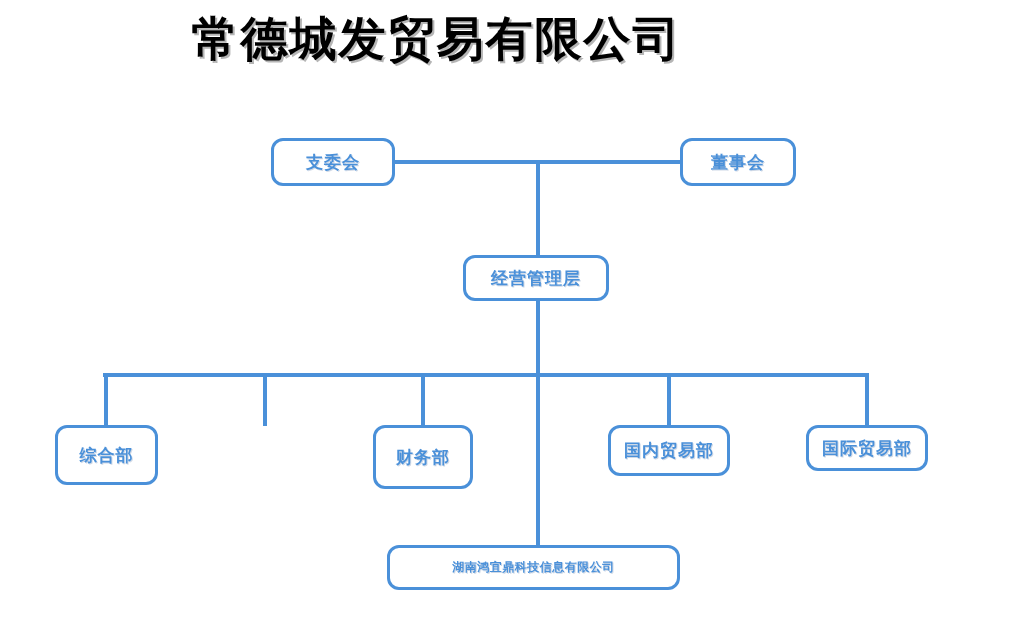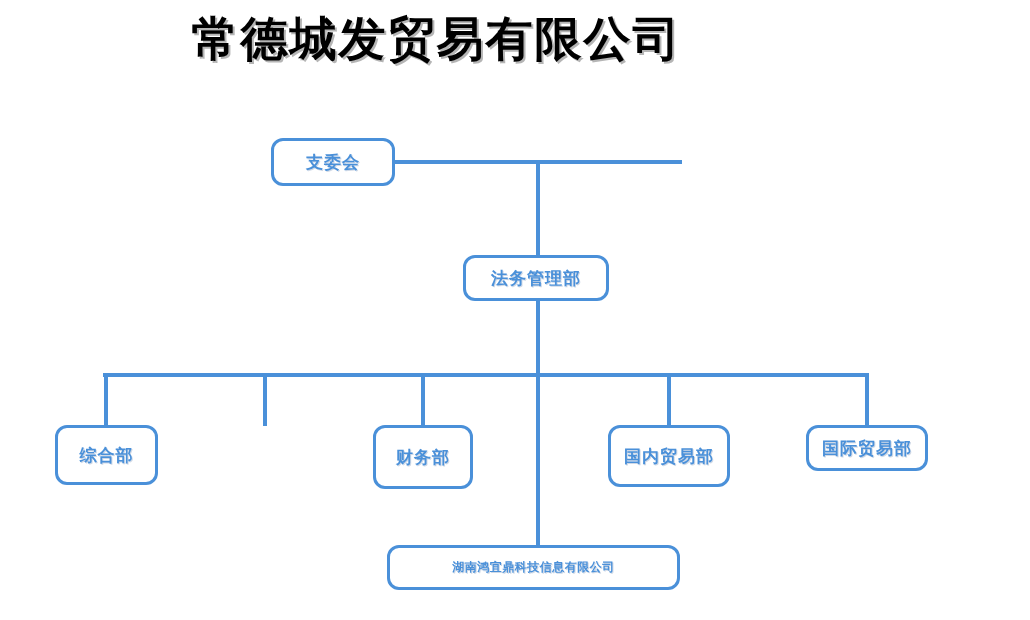--- a/index.html
+++ b/index.html
@@ -88,35 +88,38 @@
   <div class="conn conn-v" style="left:421px; top:373px; height:53px;"></div>
   <div class="conn conn-v" style="left:667px; top:373px; height:53px;"></div>
   <div class="conn conn-v" style="left:865px; top:373px; height:53px;"></div>
 
   <div class="conn conn-v" style="left:536px; top:373px; height:174px;"></div>
 
   <div class="node" style="left:271px; top:138px; width:124px; height:48px;">
     <span>支委会</span>
   </div>
 
+  <div class="node" style="left:680px; top:138px; width:116px; height:48px;">
+    <span>董事会</span>
+  </div>
 
   <div class="node" style="left:463px; top:255px; width:146px; height:46px;">
-    <span>法务管理部</span>
+    <span>经营管理层</span>
   </div>
 
   <div class="node" style="left:55px; top:425px; width:103px; height:60px;">
     <span>综合部</span>
   </div>
 
 
   <div class="node" style="left:373px; top:425px; width:100px; height:64px;">
     <span>财务部</span>
   </div>
 
-  <div class="node" style="left:608px; top:425px; width:122px; height:62px;">
+  <div class="node" style="left:608px; top:425px; width:122px; height:51px;">
     <span>国内贸易部</span>
   </div>
 
   <div class="node" style="left:806px; top:425px; width:122px; height:46px;text-align:center;">
     <span>国际贸易部</span>
   </div>
 
   <div class="node subsidiary" style="left:387px; top:545px; width:293px; height:45px;">
     <span>湖南鸿宜鼎科技信息有限公司</span>
   </div>

